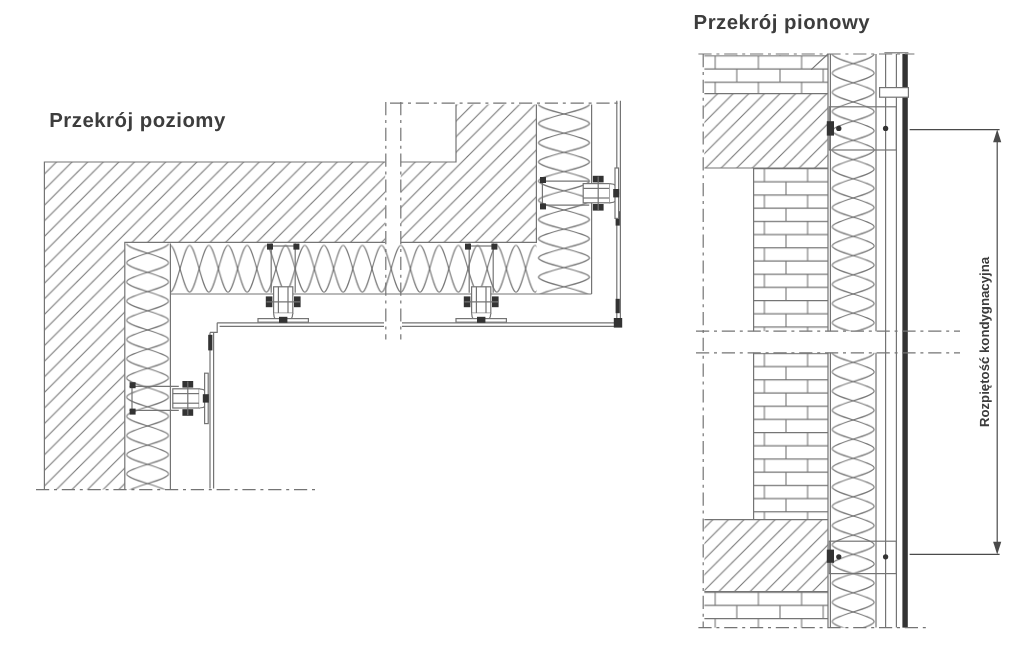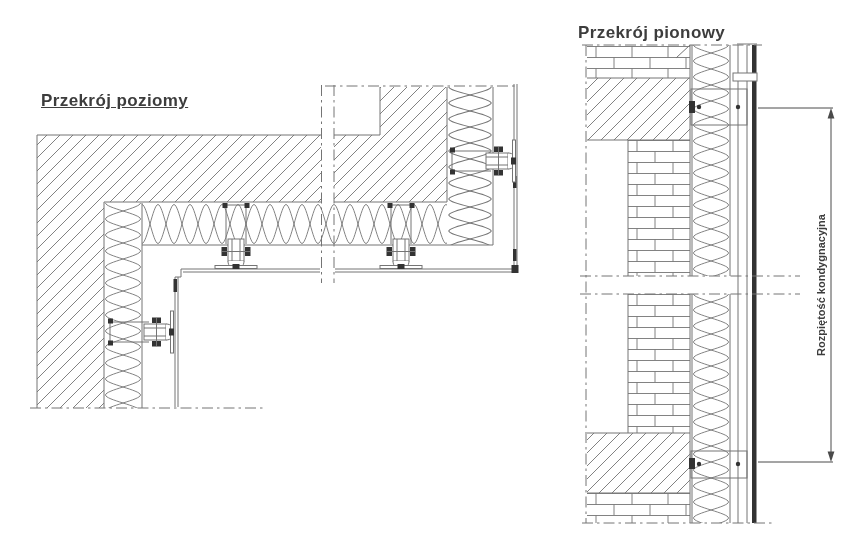--- a/index.html
+++ b/index.html
@@ -5,22 +5,22 @@
   html,body { margin:0; padding:0; background:#fff; }
   .canvas {
     position:relative; width:854px; height:539px; overflow:hidden;
     background:var(--background,#fff);
     font-family:"Liberation Sans", sans-serif;
   }
   .title {
     position:absolute; font-weight:bold; font-size:17px; letter-spacing:.4px;
     color:var(--text,#3d3d3d); white-space:nowrap; line-height:1.1;
   }
-  .t-left  { left:41px;  top:92px;text-decoration:underline; }
-  .t-right { left:578px; top:24px;  }
+  .t-left  { left:41px;  top:92px; }
+  .t-right { left:578px; top:10px;  }
   .dim-label {
     position:absolute; left:821px; top:285px;
     transform:translate(-50%,-50%) rotate(-90deg);
     font-size:11px; font-weight:bold; color:var(--text,#3d3d3d); white-space:nowrap;
   }
   svg.draw { position:absolute; left:0; top:0; }
   .ln  { stroke:var(--line,#747474); fill:none; stroke-width:1; }
   .hl  { stroke:var(--line,#747474); fill:none; stroke-width:.9; }
   .hd  { stroke-dasharray:5 4.5; }
   .dd  { stroke-dasharray:11 4 2.5 4; }

